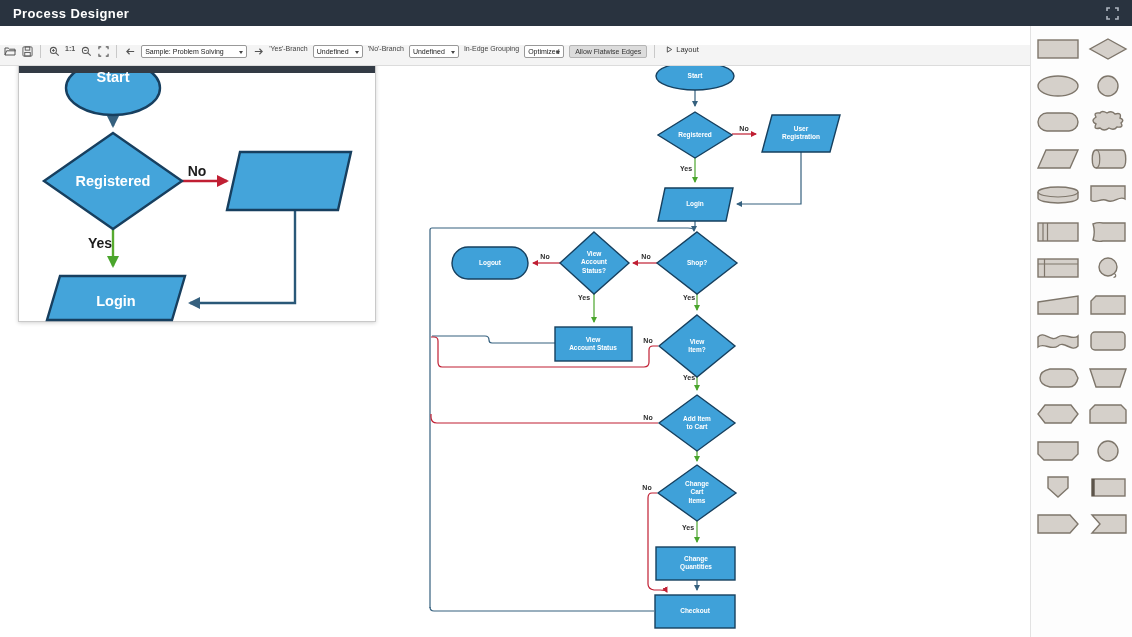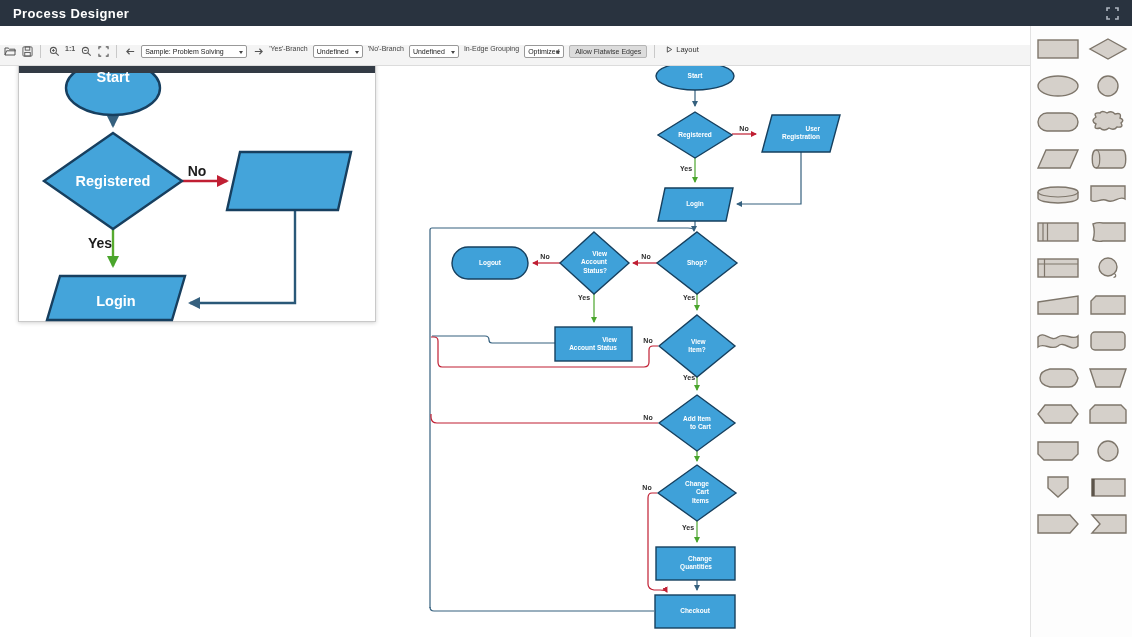--- a/index.html
+++ b/index.html
@@ -49,21 +49,21 @@
                    background:#fff; border:1px solid #c9c9c9;
                    box-shadow:0 1px 4px rgba(0,0,0,.18); z-index:3; }
   .preview-strip { position:absolute; left:19px; top:61px; width:356px; height:12px;
                    background:#333b45; z-index:6; }
 
   
   #diagram-svg { position:absolute; left:0; top:0; width:1132px; height:637px;
                  z-index:5; pointer-events:none; }
 
   
-  .lbl { position:absolute; transform:translate(-50%,-50%); text-align:right;
+  .lbl { position:absolute; transform:translate(-50%,-50%); text-align:center;
          white-space:pre-line; z-index:7; pointer-events:none; }
   .nlbl  { color:#fff; font-weight:bold; font-size:6.5px; line-height:1.3; }
   .elbl  { color:#2d2d2d; font-weight:bold; font-size:7px; }
   .pnlbl { color:#fff; font-weight:bold; font-size:14.5px; line-height:1.35; }
   .pelbl { color:#1c1c1c; font-weight:bold; font-size:14px; }
 </style>
 </head>
 <body>
 
 <div id="app">

